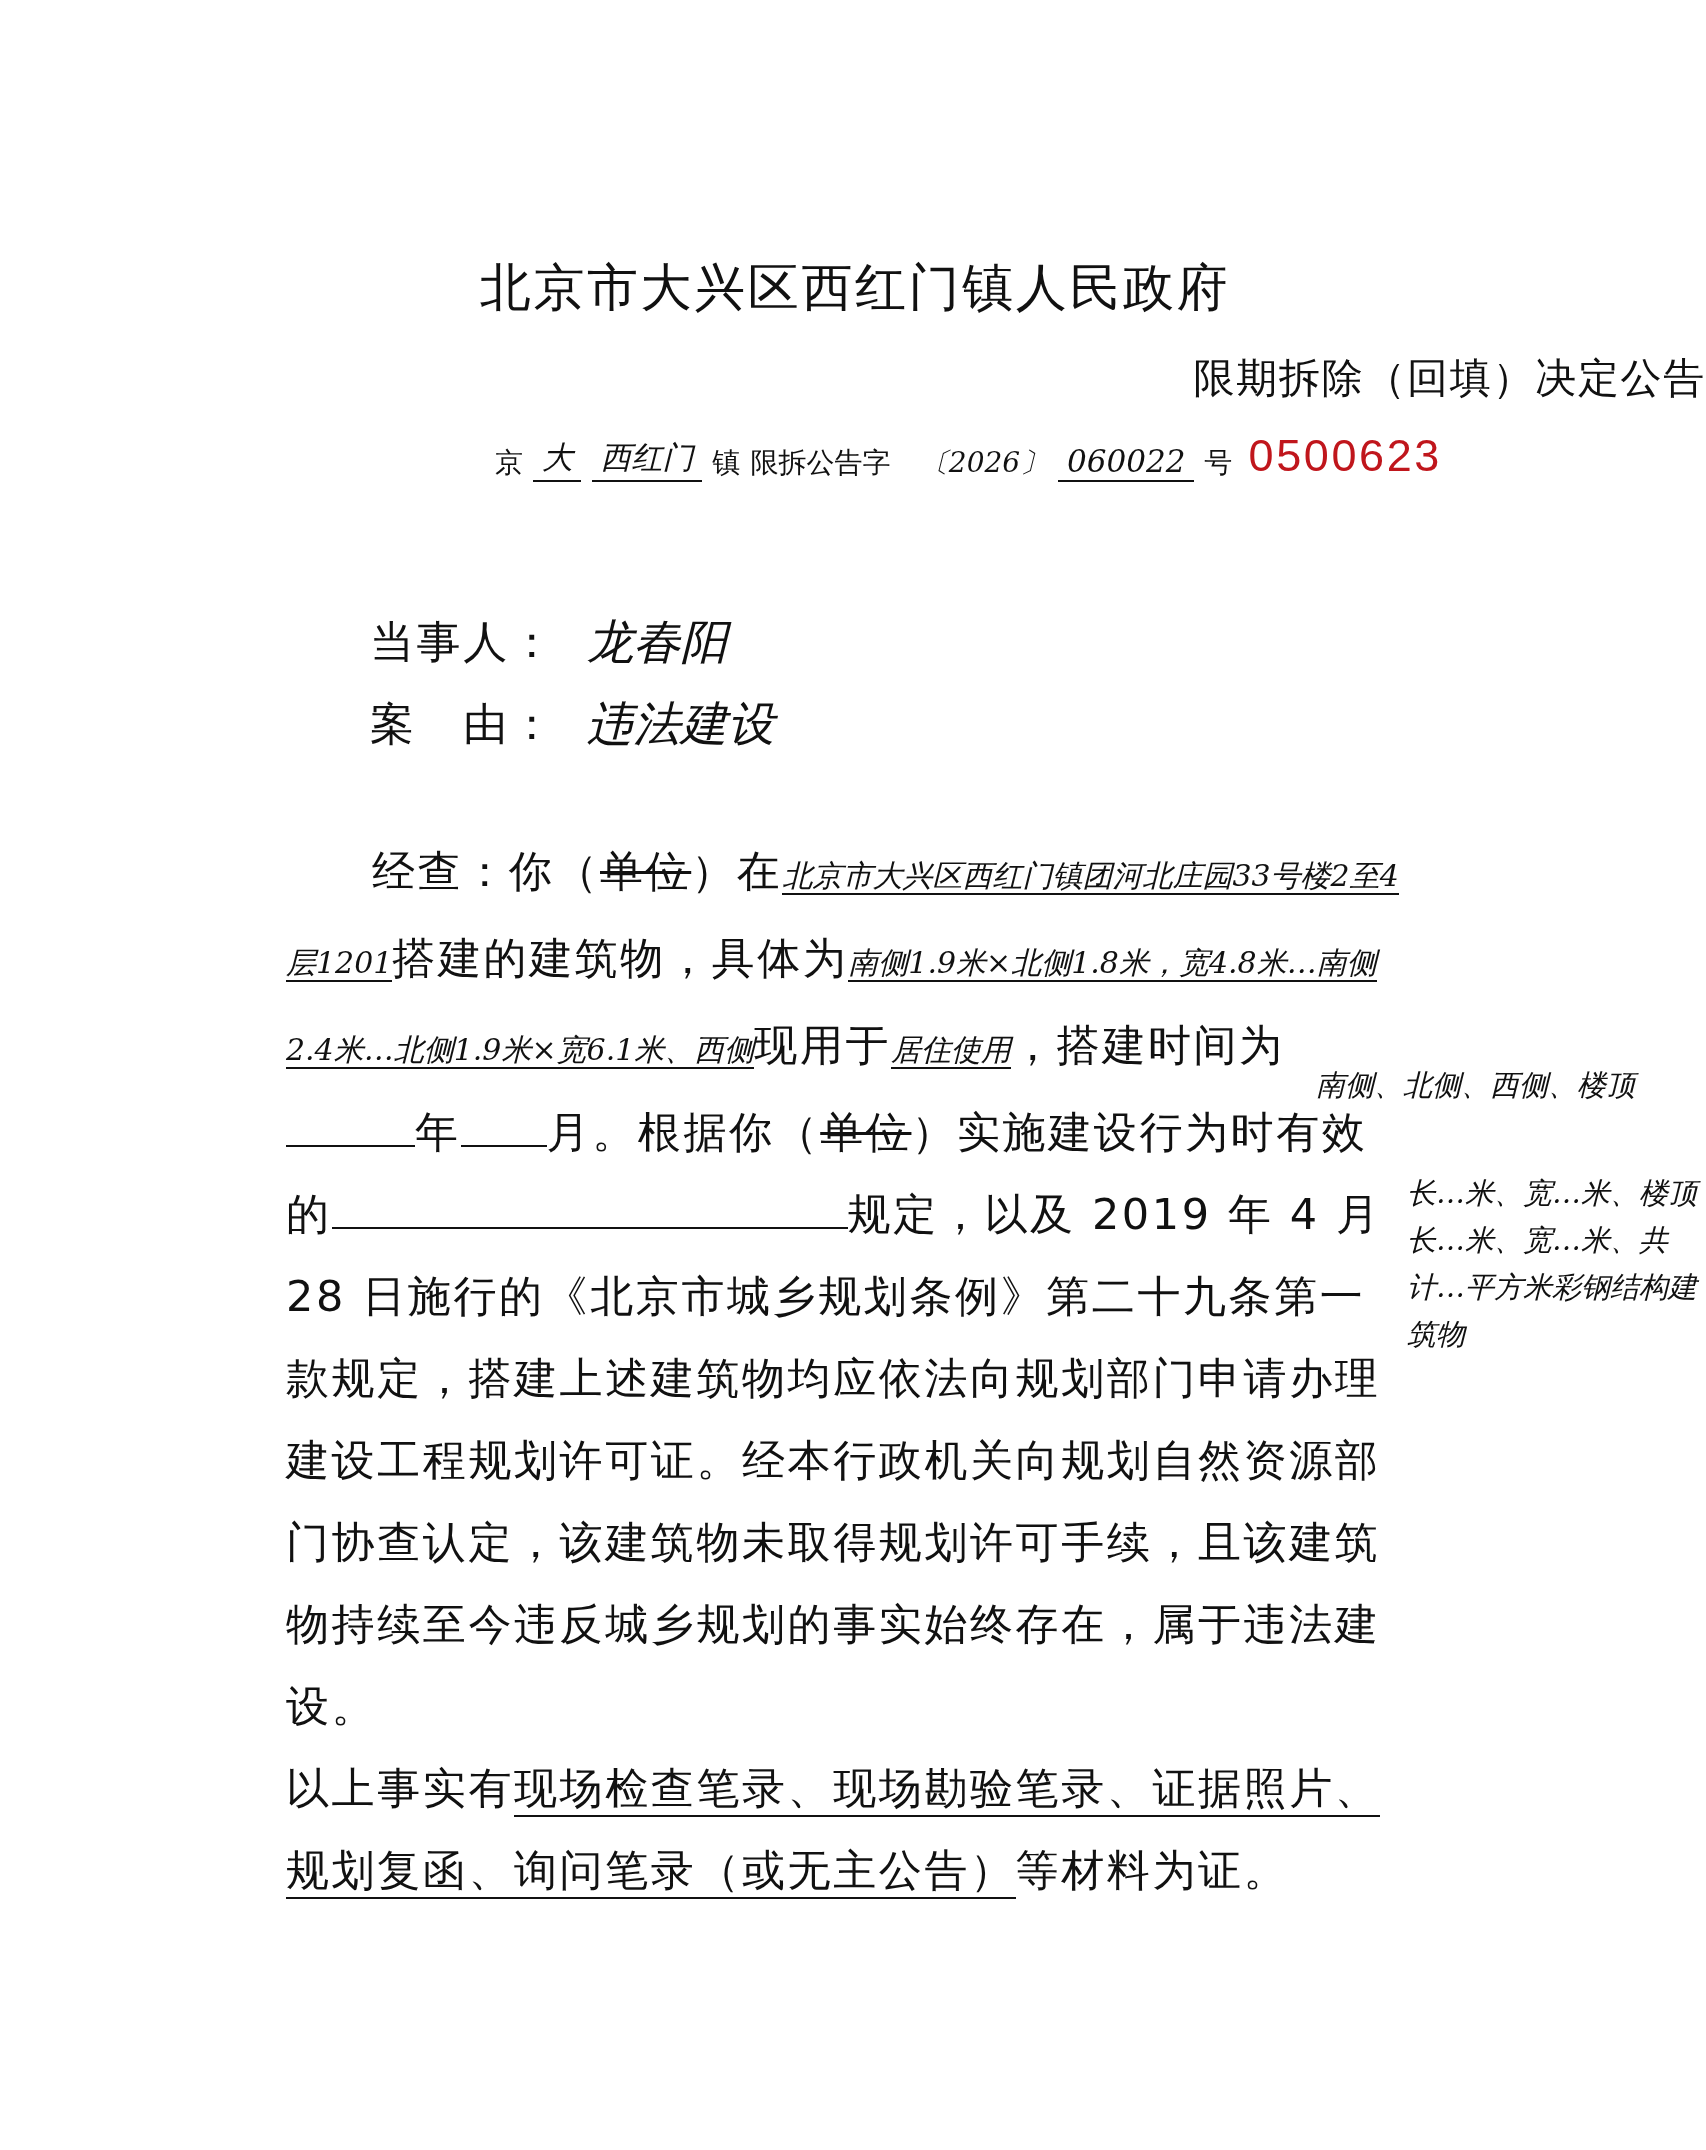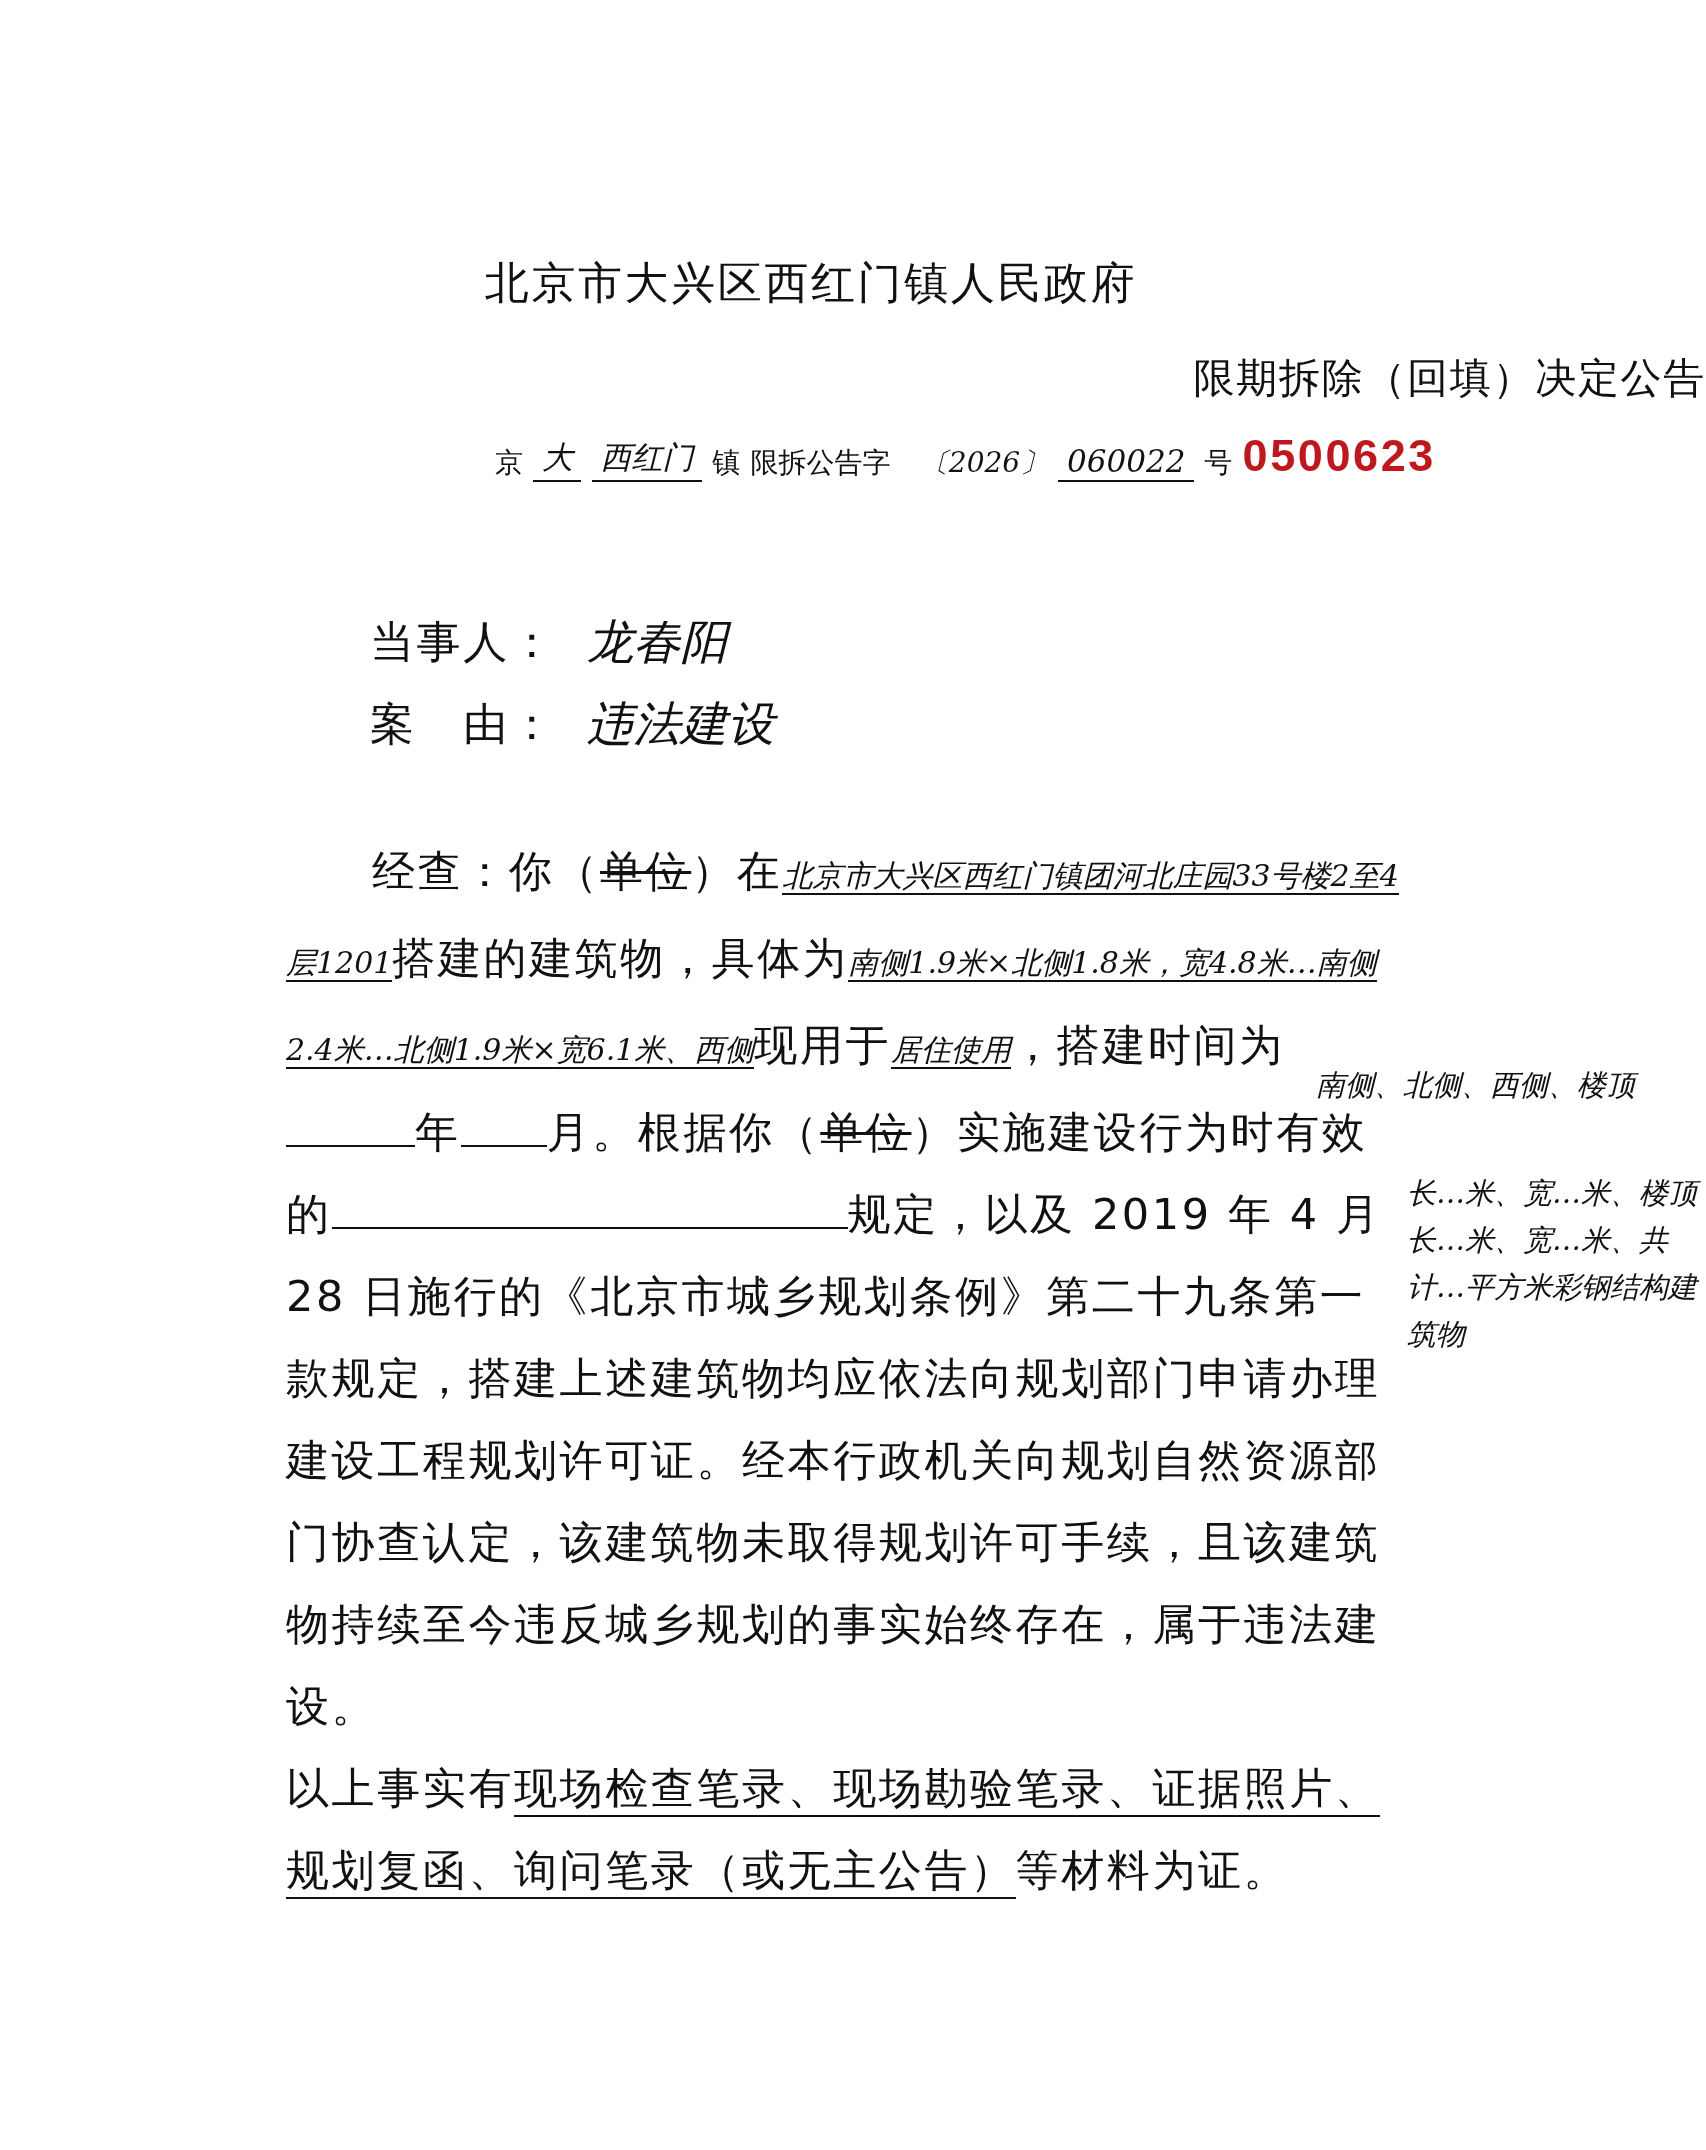--- a/index.html
+++ b/index.html
@@ -1,24 +1,24 @@
 <!DOCTYPE html>
 <html style="font-size:6.9px"><head>
 <meta charset="utf-8">
 <style>
   html, body { margin:0; padding:0; background:#ffffff; }
   body { width:1706px; height:2414px; position:relative; overflow:hidden;
          font-family:"DejaVu Sans", "Liberation Sans", sans-serif; color:#111; }
   .abs { position:absolute; white-space:nowrap; }
-  .title { left:0; width:1622px; text-align:center; top:254px; font-size:44px; letter-spacing:2.6px; }
+  .title { left:0; width:1622px; text-align:center; top:254px; font-size:51px; letter-spacing:2.6px;padding-left:44px; }
   .subtitle { left:0; width:1706px; text-align:right; top:351px; font-size:41px; letter-spacing:1.7px; }
   .docno { top:430px; left:495px; font-size:28px; display:flex; align-items:flex-end; gap:10.3px; }
   .docno .hw { font-family:"DejaVu Serif", serif; font-style:italic; font-size:31px;
                border-bottom:2.2px solid #111; padding:0 8.6px 0.9px 8.6px; }
-  .docno .serial { color:#c0161c; font-size:45px; letter-spacing:2.6px; margin-left:0; font-family:"Liberation Sans", sans-serif;font-weight:bold; }
+  .docno .serial { color:#c0161c; font-size:45px; letter-spacing:2.6px; margin-left:6px; font-family:"Liberation Sans", sans-serif; }
   .field { left:370px; font-size:44px; display:flex; align-items:center; }
   .field .lbl { letter-spacing:2.6px; }
   .field .hw { font-family:Liberation Mono, monospace; font-style:italic; font-size:47px; margin-left:30px; }
   .body { left:286px; width:1118px; top:830px; font-size:43px; line-height:82px; letter-spacing:2.6px; white-space:normal; }
   .body p { margin:0; text-indent:86px; }
   .body p.noindent { text-indent:0; }
   .u { border-bottom:2.6px solid #111; padding-bottom:1.7px; }
   .strike { text-decoration:line-through; text-decoration-thickness:2.6px; }
   .hwin { font-family:"DejaVu Serif", serif; font-style:italic; font-size:30px; letter-spacing:0; border-bottom:2.6px solid #111; }
   .blank { display:inline-block; border-bottom:2.6px solid #111; height:34px; vertical-align:baseline; }

